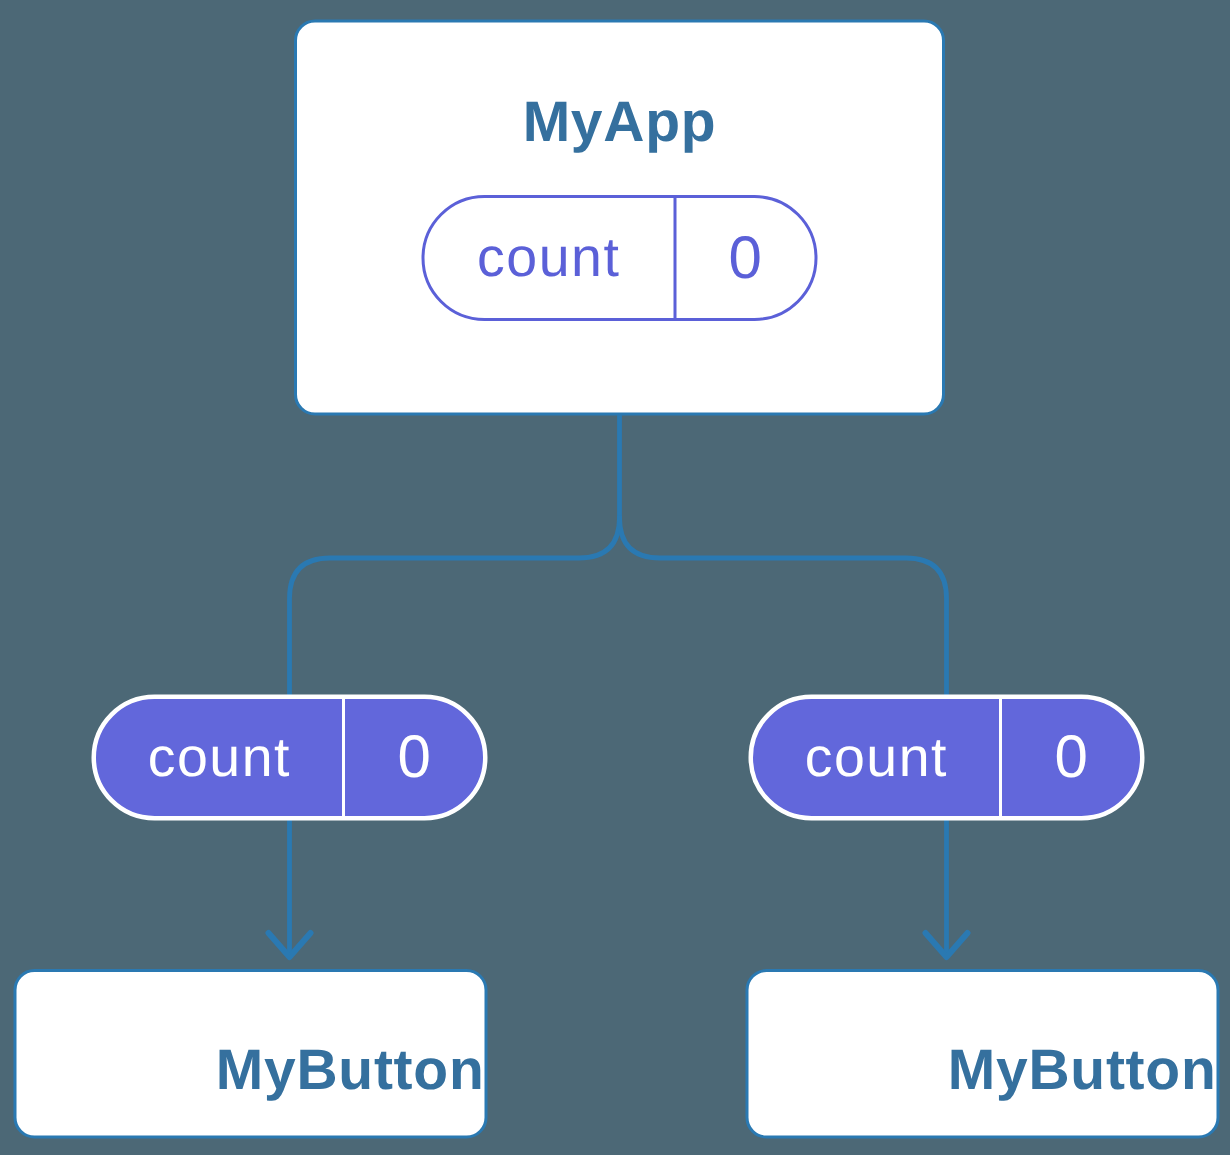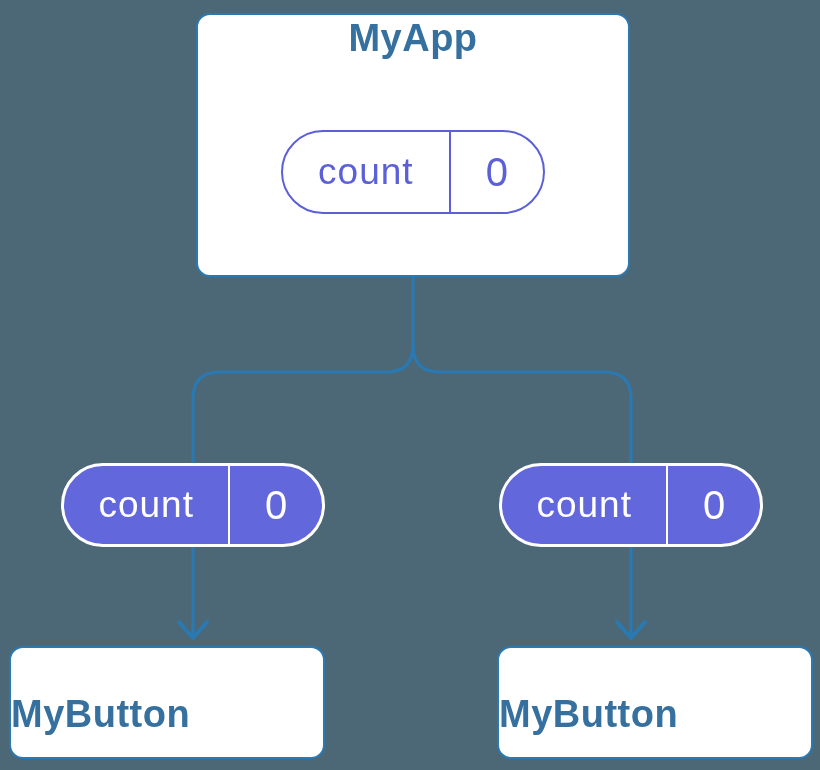--- a/index.html
+++ b/index.html
@@ -37,22 +37,22 @@
   }
   .card-title {
     color: var(--title_text, #35709E);
     font-size: 38px;
     font-weight: bold;
     letter-spacing: 0.5px;
     text-align: center;
     line-height: 1.25;
   }
   .card-root { left: 196px; top: 13px; width: 434px; height: 264px; }
-  .card-root .card-title { }
-  .card-leaf { width: 316px; height: 113px; display: flex; align-items: center; justify-content: flex-start; padding-top: 24px; }
+  .card-root .card-title { margin-top: 44px; }
+  .card-leaf { width: 316px; height: 113px; display: flex; align-items: center; justify-content: flex-end; padding-top: 24px; }
   .card-leaf-left  { left: 9px;   top: 646px; }
   .card-leaf-right { left: 497px; top: 646px; }
   .pill {
     position: absolute;
     z-index: 2;
     width: 264px;
     height: 84px;
     border-radius: 50px;
     display: flex;
     align-items: stretch;

